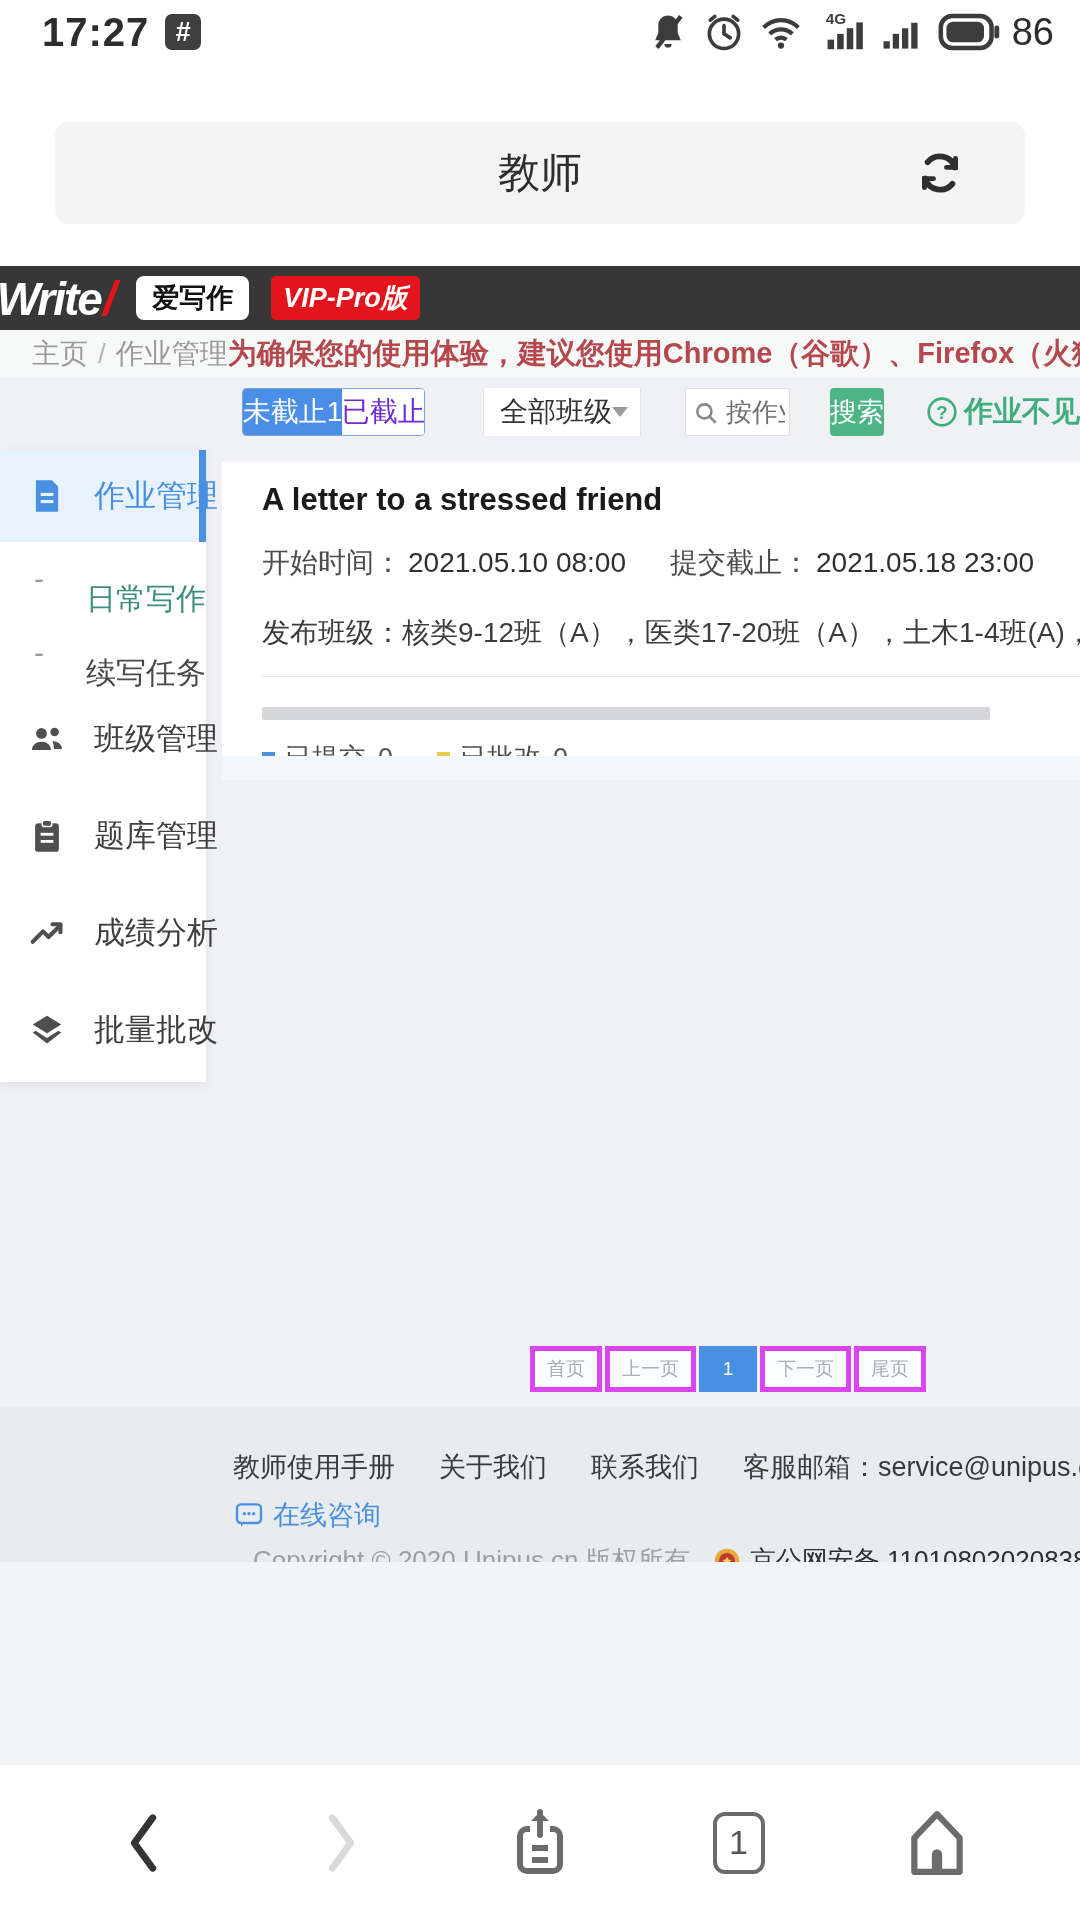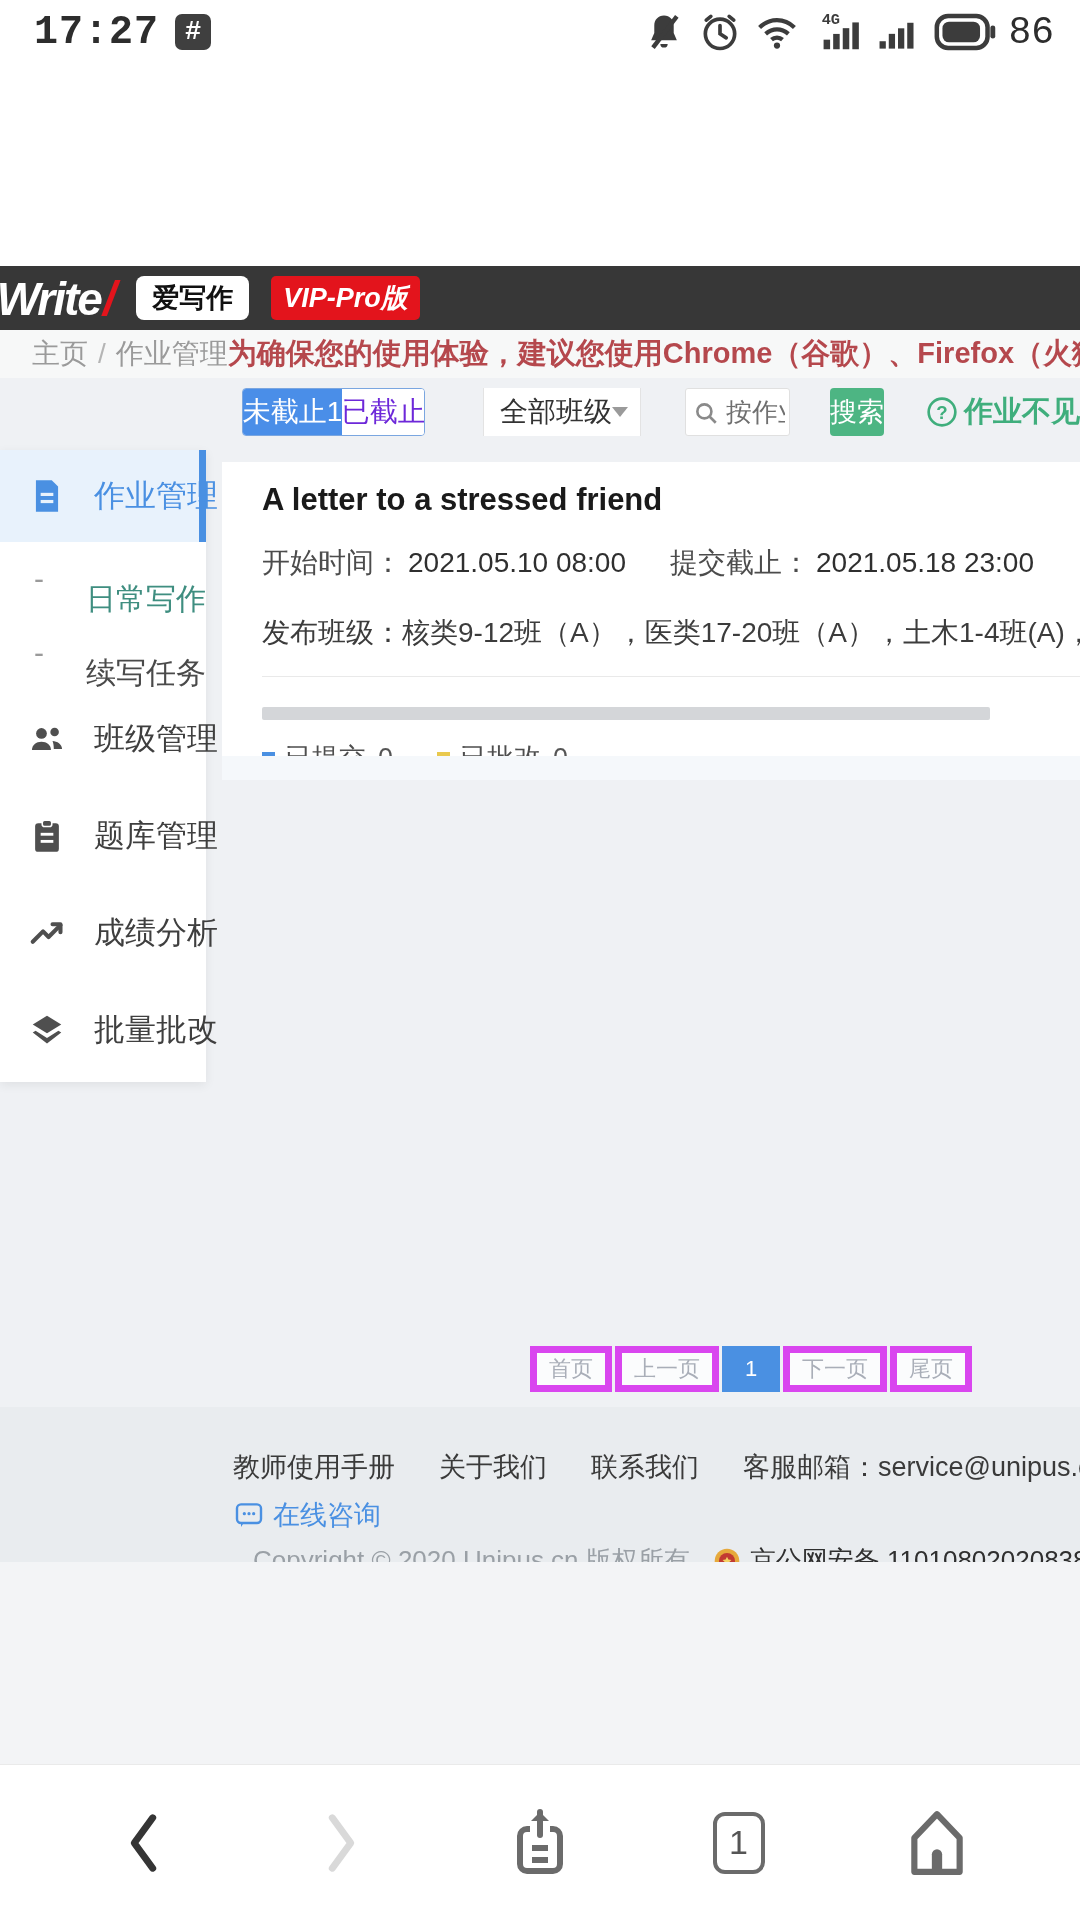--- a/index.html
+++ b/index.html
@@ -2,22 +2,22 @@
 <html><head>
 <meta charset="utf-8">
 <style>
   * { margin:0; padding:0; box-sizing:border-box; }
   html,body { background:#ffffff; }
   .screen {
     position:relative; width:1080px; height:1920px; overflow:hidden;
     background:#ffffff; font-family:"Liberation Sans", sans-serif; color:#333;
   }
   
-  .status-bar { position:absolute; top:0; left:8px; right:0; height:58px;
-    display:flex; align-items:center; padding:6px 26px 0 26px;font-family:Liberation Mono, monospace; }
+  .status-bar { position:absolute; top:0; left:16px; right:0; height:58px;
+    display:flex; align-items:center; padding:6px 26px 0 26px; }
   .sb-time { font-size:40px; font-weight:700; color:#2d2d2d; letter-spacing:1px; }
   .sb-hash { width:36px; height:36px; background:#3f3f3f; border-radius:7px; margin-left:16px;
     color:#fff; font-size:27px; font-weight:700; display:flex; align-items:center; justify-content:center; }
   .sb-right { margin-left:auto; display:flex; align-items:center; gap:12px; }
   .sb-right svg { display:block; }
   .sb-batt-num { font-size:38px; color:#2d2d2d; }
   
   .browser-header { position:absolute; top:122px; left:55px; width:970px; height:102px;
     background:#f4f4f5; border-radius:14px; display:flex; align-items:center; justify-content:center; }
   .bh-title { font-size:42px; color:#2e2e2e; }
@@ -87,22 +87,22 @@
   .card-divider { margin-top:24px; border-top:1px solid #e9e9e9; margin-right:0; }
   .progress-track { margin-top:30px; width:728px; height:13px; background:#d4d6d9; border-radius:2px; }
   .legend-row { margin-top:20px; display:flex; align-items:center; font-size:27px; color:#4e4e4e; }
   .legend-sq { width:13px; height:13px; margin-right:10px; }
   .legend-sq.blue { background:#4a90e2; }
   .legend-sq.yellow { background:#e9c94e; margin-left:44px; }
   .legend-count { margin-left:12px; color:#555; }
   .card-foot-strip { position:absolute; left:0; right:0; bottom:0; height:24px; background:#f5f8fb; }
   
   .pagination { position:absolute; top:968px; left:530px; display:flex; gap:3px; }
-  .page-btn { min-width:58px; height:46px; padding:0 12px; background:#fbfcfd; border:7px solid #d946ef;
-    color:#a9aeb8; font-size:22px; display:flex; align-items:center; justify-content:center; cursor:pointer; }
+  .page-btn { min-width:58px; height:46px; padding:0 12px; background:#fbfcfd; border:5px solid #d946ef;
+    color:#a9aeb8; font-size:19px; display:flex; align-items:center; justify-content:center; cursor:pointer; }
   .page-btn.active { background:#4a90e2; border-color:#4a90e2; color:#fff; }
   
   .footer { position:absolute; top:1407px; left:0; right:0; height:155px; background:#e9ecef;
     padding:42px 0 0 233px; overflow:hidden; }
   .f-links { display:flex; align-items:center; font-size:27px; color:#3a3a3a; white-space:nowrap; }
   .f-link { cursor:pointer; }
   .f-bar { width:1px; height:26px; background:#b9b9b9; margin:0 22px; }
   .f-chat { margin-top:12px; display:flex; align-items:center; color:#4a90e2; font-size:27px; cursor:pointer; }
   .f-chat svg { margin-right:8px; }
   .f-copy { margin-top:10px; padding-left:20px; display:flex; align-items:center; white-space:nowrap; }
@@ -159,20 +159,29 @@
       </svg>
       <svg width="62" height="40" viewBox="0 0 33 20">
         <rect x="1.5" y="1.5" width="27" height="17" rx="6" fill="none" stroke="#3c3c3c" stroke-width="2.4"></rect>
         <rect x="4.5" y="4.5" width="20" height="11" rx="3.5" fill="#3c3c3c"></rect>
         <rect x="30" y="6.5" width="2.6" height="7" rx="1.3" fill="#3c3c3c"></rect>
       </svg>
       <span class="sb-batt-num">86</span>
     </span>
   </div>
 
+  <div class="browser-header">
+    <span class="bh-title">教师</span>
+    <svg class="bh-refresh" viewBox="0 0 24 24" fill="none" stroke="#2f2f2f" stroke-width="2.6" stroke-linecap="round">
+      <path d="M6.5 7.2A7 7 0 0 1 18.6 9.5"></path>
+      <path d="M17.5 16.8A7 7 0 0 1 5.4 14.5"></path>
+      <path d="M18.9 5.5v4h-4" stroke-width="2.2"></path>
+      <path d="M5.1 18.5v-4h4" stroke-width="2.2"></path>
+    </svg>
+  </div>
 
   <div class="brand-bar">
     <span class="logo"><span>iWrite</span><span class="slash">/</span></span>
     <span class="badge-cn">爱写作</span>
     <span class="badge-vip">VIP-Pro版</span>
   </div>
 
   <div class="breadcrumb-bar">
     <svg class="bc-home-icon" viewBox="0 0 24 24">
       <path d="M12 3 2.8 11h2.7v9h5v-6h3v6h5v-9h2.7z" fill="#8b8b8b"></path>

